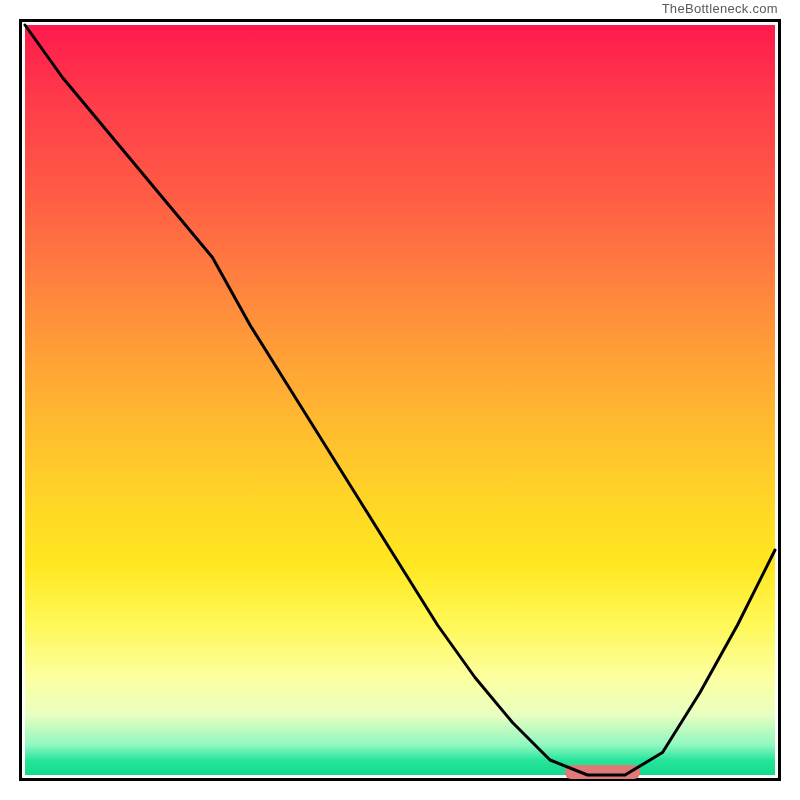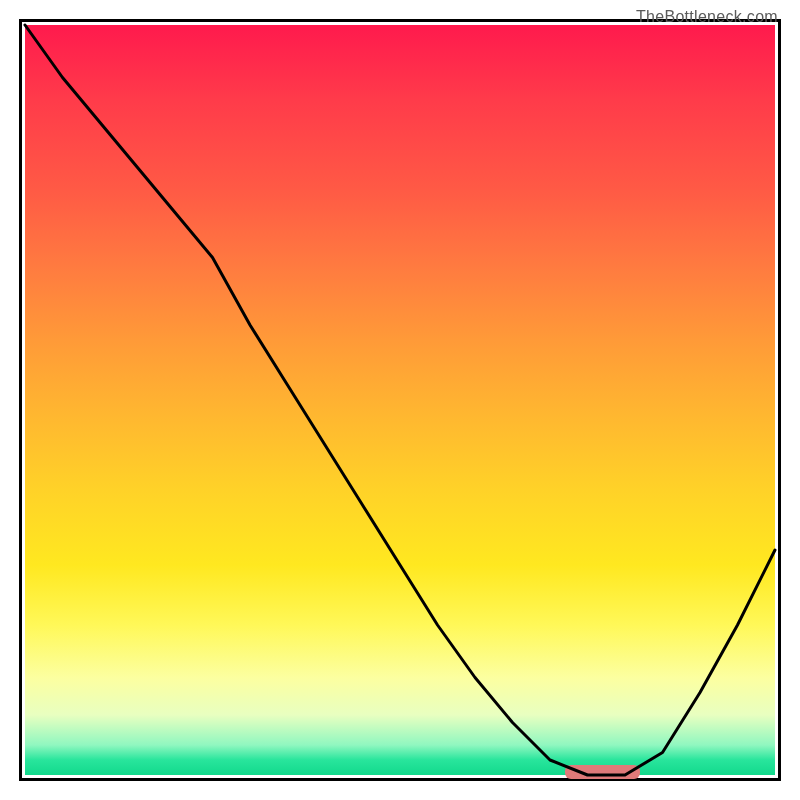--- a/index.html
+++ b/index.html
@@ -39,24 +39,24 @@
       #fff858 80%,
       #fcffa0 87%,
       #e8ffc0 92%,
       #90f7c0 96%,
       #28e59c 98%,
       #12d98c 100%
     );
   }
   .watermark {
     position: absolute;
-    top: 8px;
+    top: 1px;
     right: 22px;
     color: #5a5a5a;
-    font-size: 16px;
+    font-size: 13px;
     font-weight: 500;
     letter-spacing: 0.3px;
   }
   .overlay-svg {
     position: absolute;
     left: 19px;
     top: 19px;
     width: 762px;
     height: 762px;
   }

